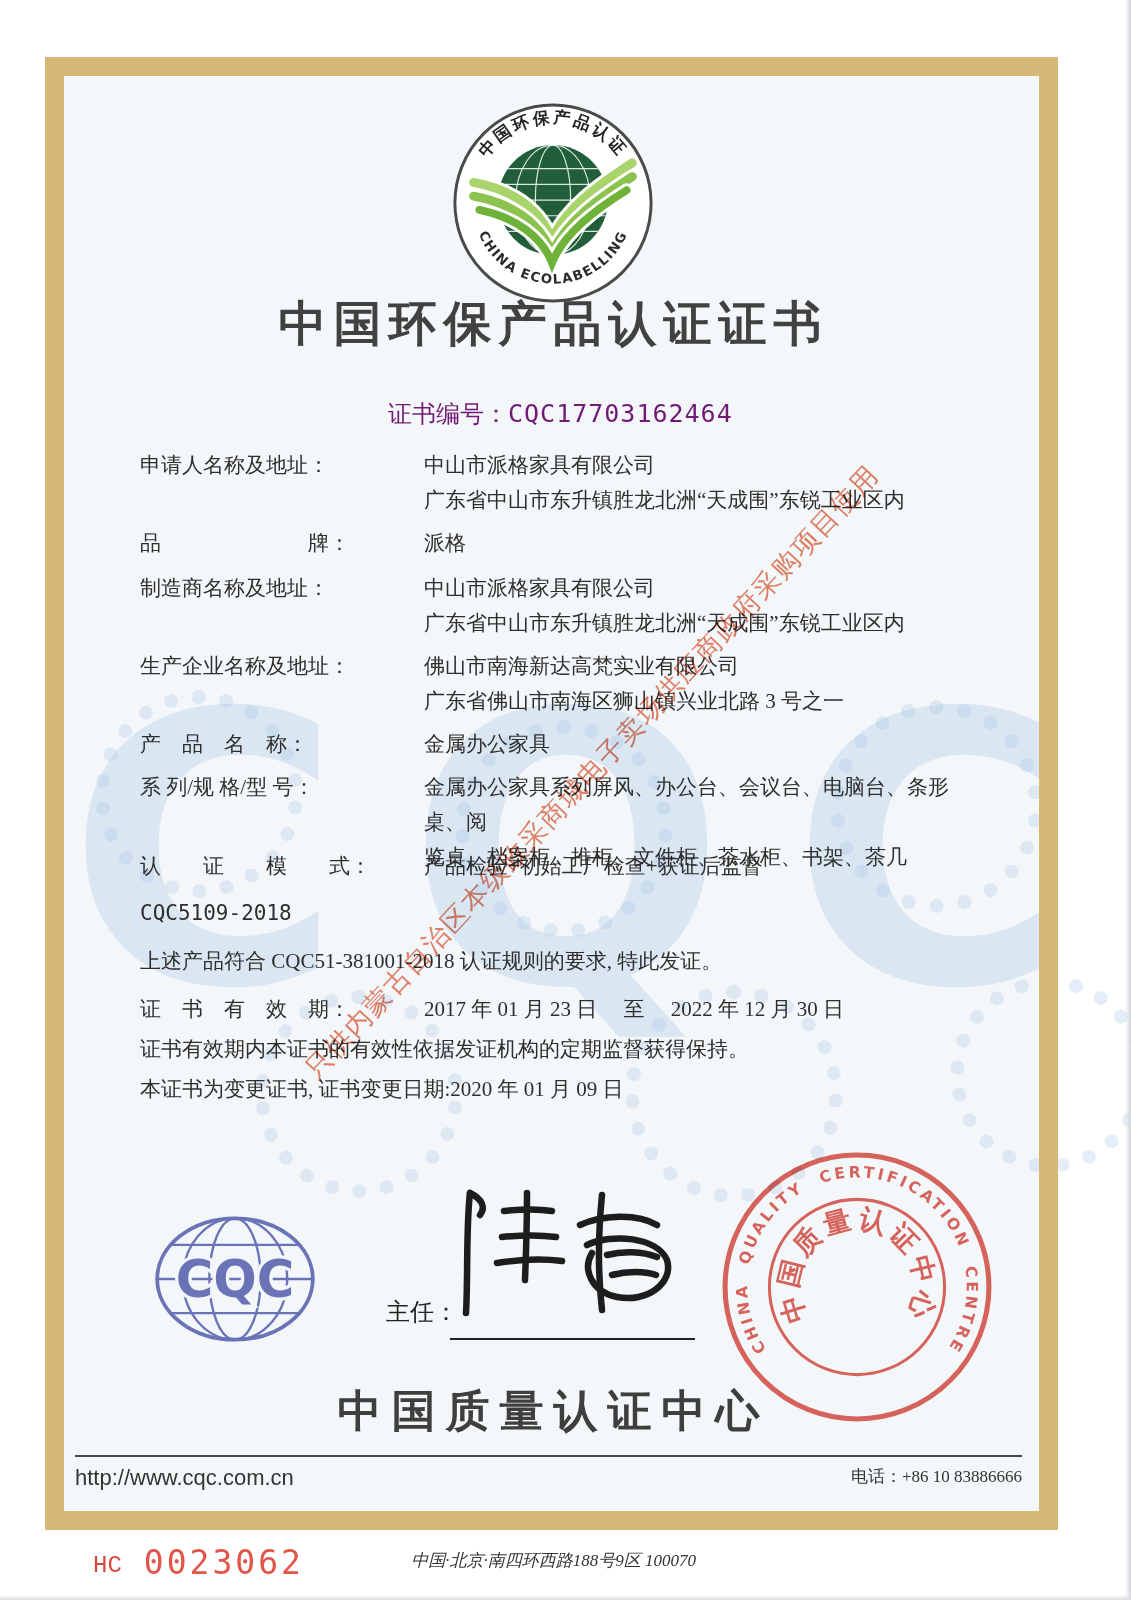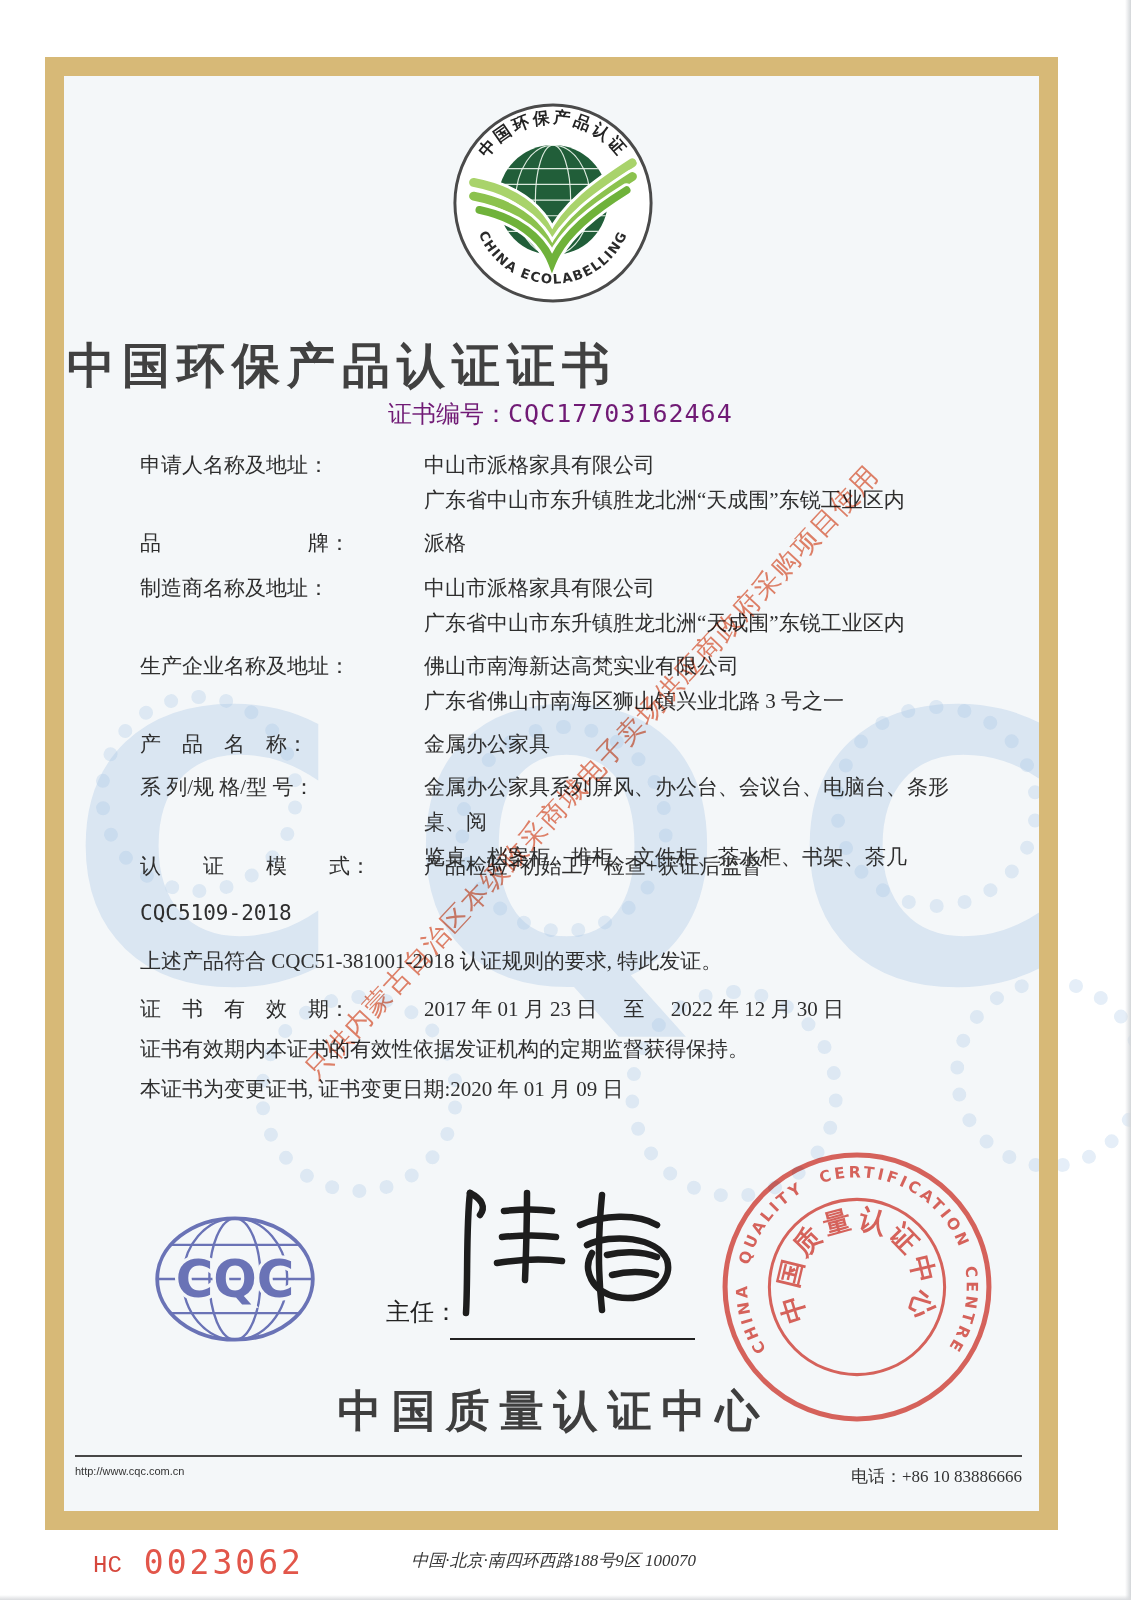--- a/index.html
+++ b/index.html
@@ -15,23 +15,23 @@
 
   
   .wm-cqc{position:absolute;left:67px;top:665px;width:973px;text-align:center;z-index:1;
           font-family:"DejaVu Sans",sans-serif;font-weight:700;font-size:375px;line-height:1;
           letter-spacing:65px;color:rgba(167,197,228,0.34);user-select:none;}
   .lace{position:absolute;border-radius:50%;border:14px dotted rgba(160,195,228,0.28);z-index:1;}
 
   
   .eco-logo{position:absolute;left:450px;top:100px;z-index:3;}
 
-  .title{position:absolute;left:67px;top:292px;width:973px;z-index:3;
+  .title{position:absolute;left:67px;top:292px;width:973px;text-align:center;z-index:3;
          font-size:48px;font-weight:700;letter-spacing:7px;color:#414141;
-         font-family:"Liberation Sans","DejaVu Sans",sans-serif;margin-top:42px;}
+         font-family:"Liberation Sans","DejaVu Sans",sans-serif;}
   .certno{position:absolute;left:388px;top:398px;z-index:3;font-size:24px;color:#701a75;}
   .certno .mono{font-family:"DejaVu Sans Mono",monospace;font-size:25px;letter-spacing:1px;}
 
   .row{position:absolute;left:140px;width:840px;display:flex;z-index:3;font-size:21px;line-height:35px;}
   .row .lbl{width:284px;flex:none;}
   .row .val{flex:1;}
   .para{position:absolute;left:140px;width:840px;z-index:3;font-size:21px;line-height:35px;}
   .num{font-family:"DejaVu Sans Mono",monospace;}
 
   
@@ -42,21 +42,21 @@
   
   .cqc-logo{position:absolute;left:140px;top:1205px;z-index:3;}
   .director{position:absolute;left:386px;top:1296px;z-index:3;font-size:24px;color:#222;}
   .sig{position:absolute;left:452px;top:1185px;z-index:3;}
   .sig-line{position:absolute;left:450px;top:1338px;width:245px;height:2px;background:#222;z-index:3;}
   .stamp{position:absolute;left:716px;top:1146px;z-index:6;mix-blend-mode:multiply;opacity:.9;}
   .issuer{position:absolute;left:67px;top:1382px;width:973px;text-align:center;z-index:3;
           font-size:44px;font-weight:600;letter-spacing:10px;color:#3e3e3e;
           font-family:"Liberation Sans","DejaVu Sans",sans-serif;}
   .footer-rule{position:absolute;left:75px;top:1455px;width:947px;height:2px;background:#474747;z-index:3;}
-  .f-url{position:absolute;left:75px;top:1465px;font-size:11px;z-index:3;color:#333;
+  .f-url{position:absolute;left:75px;top:1465px;font-size:22px;z-index:3;color:#333;
          font-family:"Liberation Sans","DejaVu Sans",sans-serif;}
   .f-addr{position:absolute;left:67px;top:1549px;width:973px;text-align:center;font-size:17px;z-index:3;color:#333;font-style:italic;}
   .f-phone{position:absolute;right:109px;top:1465px;font-size:17px;z-index:3;color:#333;}
 
   .serial{position:absolute;left:93px;top:1543px;z-index:3;color:#d6473c;}
   .serial .pfx{font-size:24px;font-family:Liberation Mono, monospace;}
   .serial .no{font-size:33px;font-family:"DejaVu Sans Mono",monospace;letter-spacing:3px;
               color:#e2564a;margin-left:22px;vertical-align:-2px;}
 </style>
 </head>

